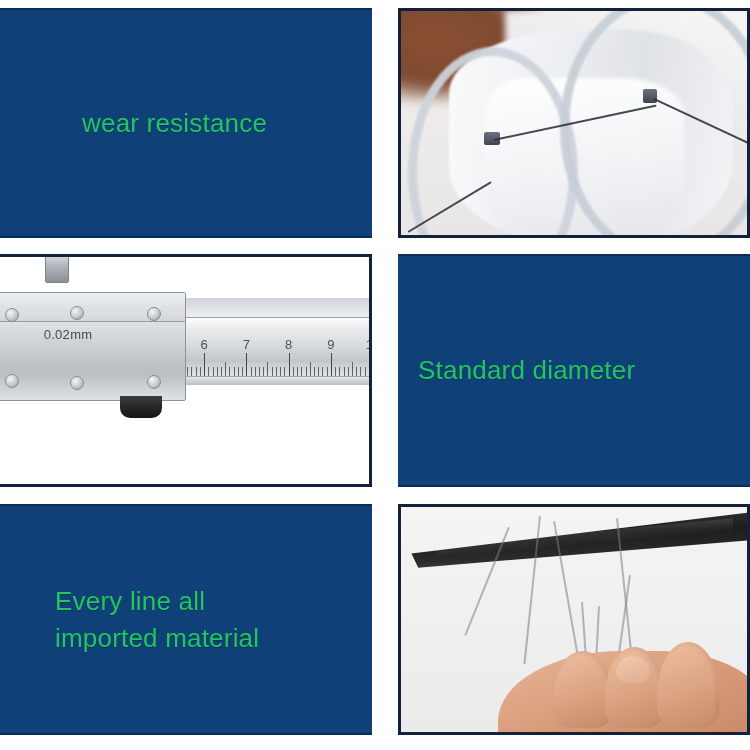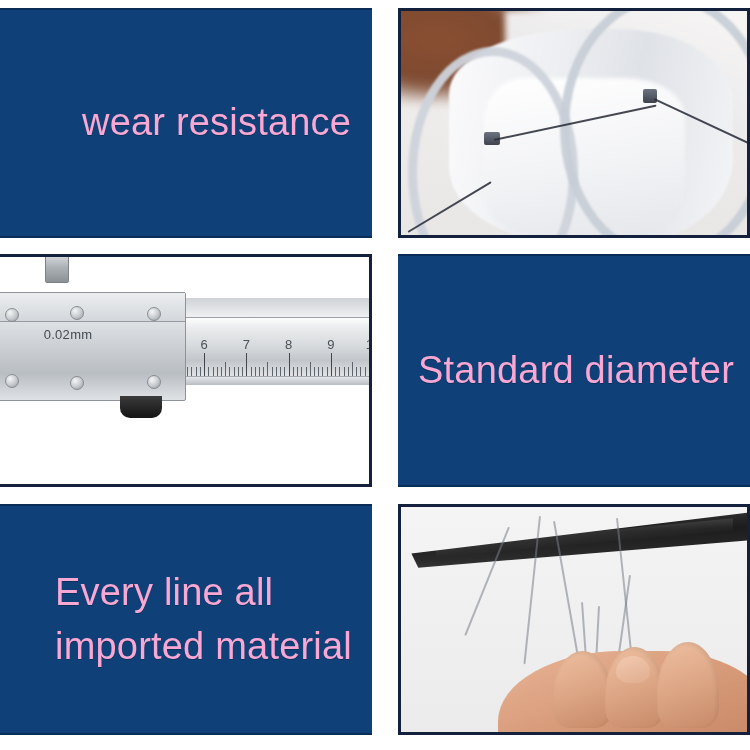--- a/index.html
+++ b/index.html
@@ -30,22 +30,22 @@
 
   
   .blue-panel {
     background: #0f4078;
     border-top: 2px solid #0a2d58;
     border-bottom: 2px solid #0a2d58;
     display: flex;
     align-items: center;
   }
   .blue-panel .caption {
-    color: #f9a8d4;
-    font-size: 38px;
+    color: #22c55e;
+    font-size: 26px;
     line-height: 1.42;
     font-weight: 400;
     letter-spacing: 0.2px;
     white-space: pre-line;
     text-shadow: 0 1px 0 rgba(0,0,0,0.25);
   }
 
   .cap-pad-a { padding-left: 82px; }
   .cap-pad-b { padding-left: 20px; }
   .cap-pad-c { padding-left: 55px; }

